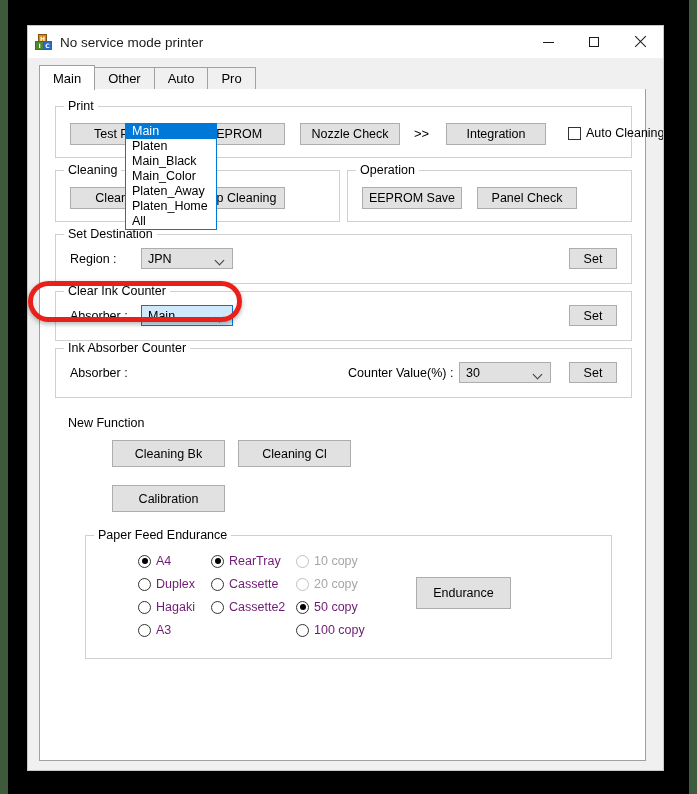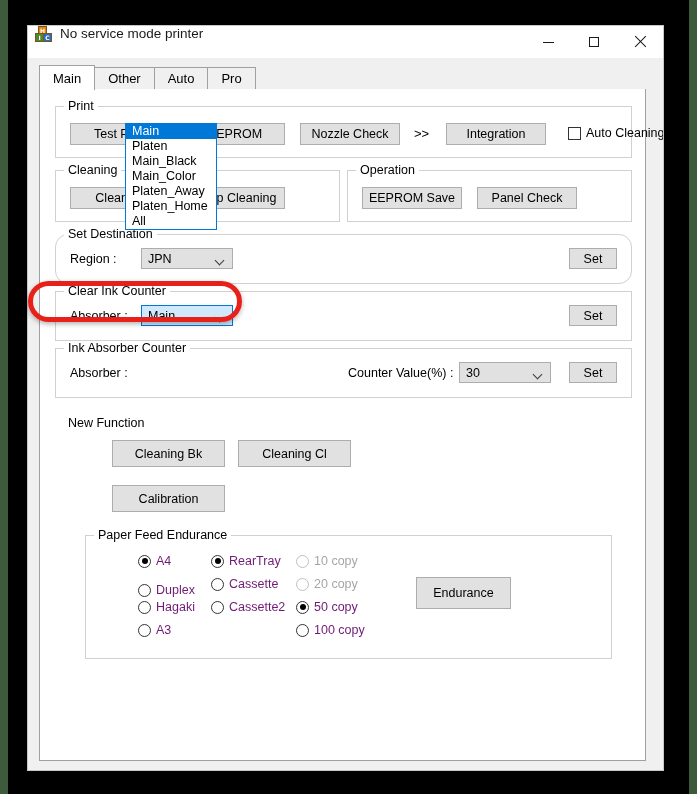--- a/index.html
+++ b/index.html
@@ -33,21 +33,21 @@
     width: 637px; height: 746px;
     background: #f0f0f0;
     border: 1px solid #c8c8c8;
     overflow: hidden;
   }
   .titlebar {
     position: relative;
     height: 32px;
     background: #ffffff;
     display: flex;
-    align-items: flex-start;
+    align-items: center;
   }
   .app-icon {
     position: relative;
     margin-left: 7px;
     width: 17px; height: 17px;
     flex: 0 0 auto;
   }
   .blk { position: absolute; width: 9px; height: 9px; border: 1px solid #7a5418; }
   .blk span {
     position: absolute; left: 0; right: 0; top: -1px;
@@ -348,21 +348,21 @@
           <div class="btn" style="left:14px; top:16px; width:100px; height:22px;">Cleaning</div>
           <div class="btn" style="left:129px; top:16px; width:100px; height:22px;">Deep Cleaning</div>
         </div>
 
         <div class="group" style="left:307px; top:81px; width:285px; height:52px;">
           <div class="legend">Operation</div>
           <div class="btn" style="left:14px; top:16px; width:100px; height:22px;">EEPROM Save</div>
           <div class="btn" style="left:129px; top:16px; width:100px; height:22px;">Panel Check</div>
         </div>
 
-        <div class="group" style="left:15px; top:145px; width:577px; height:50px;border-radius:13px;">
+        <div class="group" style="left:15px; top:145px; width:577px; height:50px;">
           <div class="legend">Set Destination</div>
           <div class="plain-label" style="left:14px; top:17px;">Region :</div>
           <div class="combo" style="left:85px; top:13px; width:92px; height:21px;align-items:center;">
             <span>JPN</span>
             <span class="arrow"></span>
           </div>
           <div class="btn" style="left:513px; top:13px; width:48px; height:21px;">Set</div>
         </div>
 
         <div class="group" style="left:15px; top:202px; width:577px; height:50px;">
@@ -391,21 +391,21 @@
         <div class="btn" style="left:72px; top:396px; width:113px; height:27px;">Calibration</div>
         <div class="btn" style="left:198px; top:351px; width:113px; height:27px;">Cleaning Cl</div>
 
         <div class="group" style="left:45px; top:446px; width:527px; height:124px;">
           <div class="legend">Paper Feed Endurance</div>
 
           <div class="radiorow" style="left:52px; top:18px;">
             <div class="rbox on"></div>
             <span>A4</span>
           </div>
-          <div class="radiorow" style="left:52px; top:47px;">
+          <div class="radiorow" style="left:52px; top:41px;">
             <div class="rbox"></div>
             <span>Duplex</span>
           </div>
           <div class="radiorow" style="left:52px; top:64px;">
             <div class="rbox"></div>
             <span>Hagaki</span>
           </div>
           <div class="radiorow" style="left:52px; top:87px;">
             <div class="rbox"></div>
             <span>A3</span>

